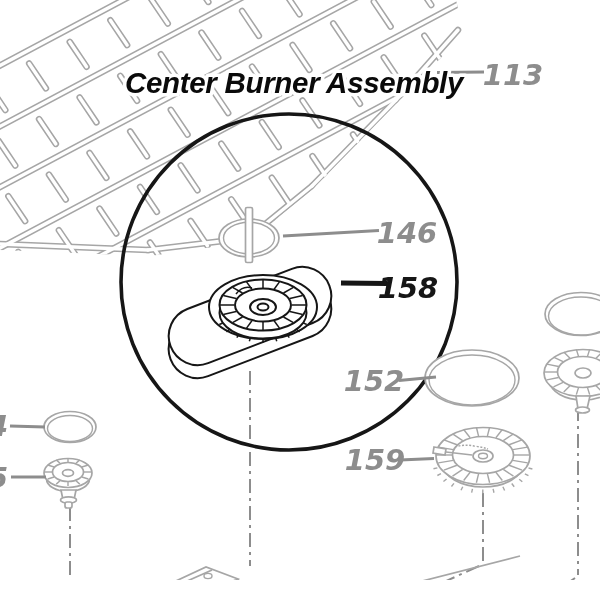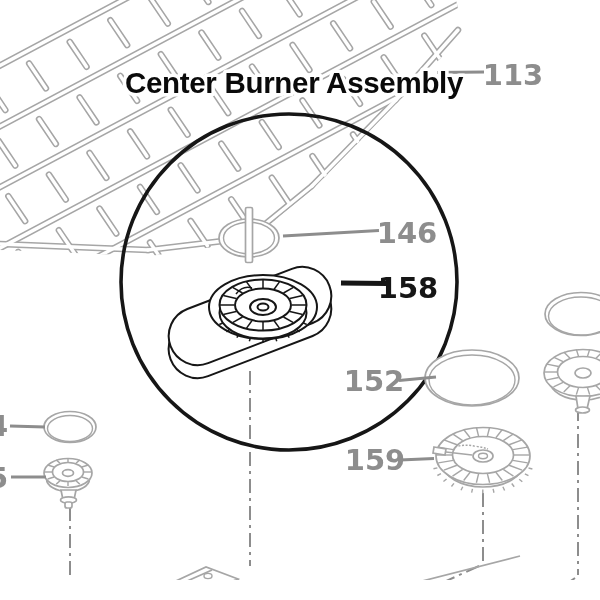--- a/index.html
+++ b/index.html
@@ -1,17 +1,17 @@
 <!DOCTYPE html>
 <html style="--c-title: #0a0a0a; --c-black: #161616; --c-gray: #8d8d8d; --c-art: #a6a6a6; --c-bg: #ffffff;"><head>
 <meta charset="utf-8">
 <style>
   html,body{margin:0;padding:0;background:#fff;}
   #stage{position:relative;width:600px;height:580px;background:var(--c-bg,#fff);overflow:hidden;
-         font-family:"Liberation Sans",sans-serif;}
+         font-family:"Liberation Sans",sans-serif;font-style:italic;}
   svg{display:block}
   
   .tube-o{stroke:var(--c-art);stroke-width:6.5;stroke-linecap:round;fill:none}
   .tube-i{stroke:#fff;stroke-width:3.4;stroke-linecap:round;fill:none}
   
   .art {stroke:var(--c-art);stroke-width:1.7;fill:none}
   .artw{stroke:var(--c-art);stroke-width:1.7;fill:#fff}
   .artt{stroke:var(--c-art);stroke-width:1.4;fill:none}
   
   .blk {stroke:var(--c-black);stroke-width:2;fill:none}

